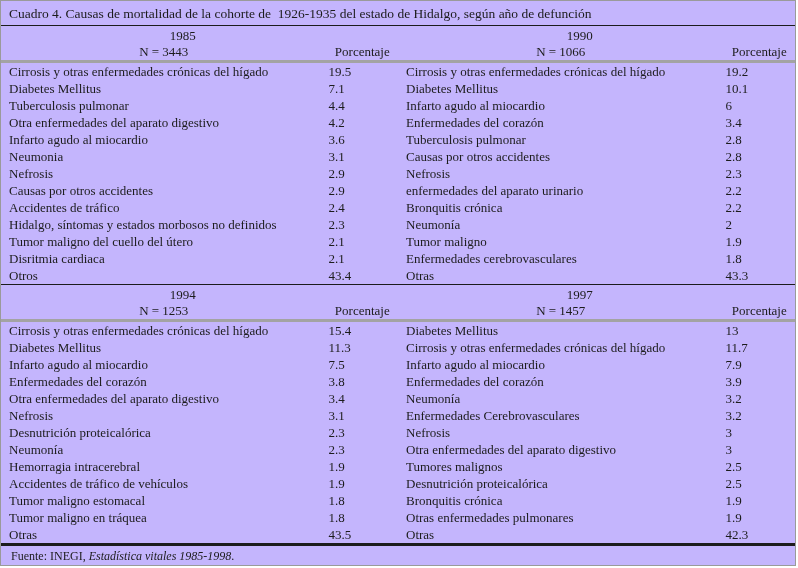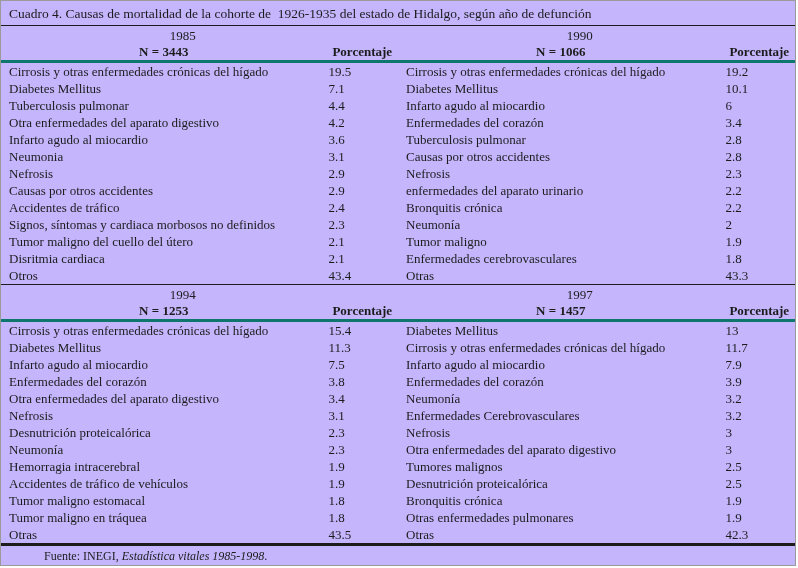--- a/index.html
+++ b/index.html
@@ -49,40 +49,38 @@
     white-space: nowrap;
   }
   tr.year-row th {
     text-align: center;
     height: 16px;
     padding-top: 2px;
     padding-left: 40px;
   }
   tr.sub-row th {
     height: 15px;
-    border-bottom: 3px solid #0f766e;
-    font-weight: bold;
+    border-bottom: 3px solid #a3a3a3;
   }
   tr.sub-row th.n-label { text-align: center; }
   tr.sub-row th.pct-label { text-align: center; }
   tbody td {
     height: 17px;
     line-height: 17px;
   }
   td.cause { text-align: left; padding-left: 8px; margin-top: 21px; }
   td.pct   { text-align: left; padding-right: 3px; }
   .bottom-rule {
     border-bottom: 3px solid #1c1c1c;
     height: 0;
   }
   .footer {
     font-size: 12px;
     line-height: 14px;
     padding: 3px 0 0 10px;
-    margin-left: 33px;
   }
   .footer .pub { font-style: italic; }
 </style>
 </head>
 <body>
 
 <div class="page">
 
   <div class="title-block">
     <div class="title">Cuadro 4. Causas de mortalidad de la cohorte de  1926-1935 del estado de Hidalgo, según año de defunción</div>
@@ -145,21 +143,21 @@
             <td class="cause">Causas por otros accidentes</td>
             <td class="pct">2.9</td>
           </tr>
 
           <tr>
             <td class="cause">Accidentes de tráfico</td>
             <td class="pct">2.4</td>
           </tr>
 
           <tr>
-            <td class="cause">Signos, síntomas y cardiaca morbosos no definidos</td>
+            <td class="cause">Hidalgo, síntomas y estados morbosos no definidos</td>
             <td class="pct">2.3</td>
           </tr>
 
           <tr>
             <td class="cause">Tumor maligno del cuello del útero</td>
             <td class="pct">2.1</td>
           </tr>
 
           <tr>
             <td class="cause">Disritmia cardiaca</td>

